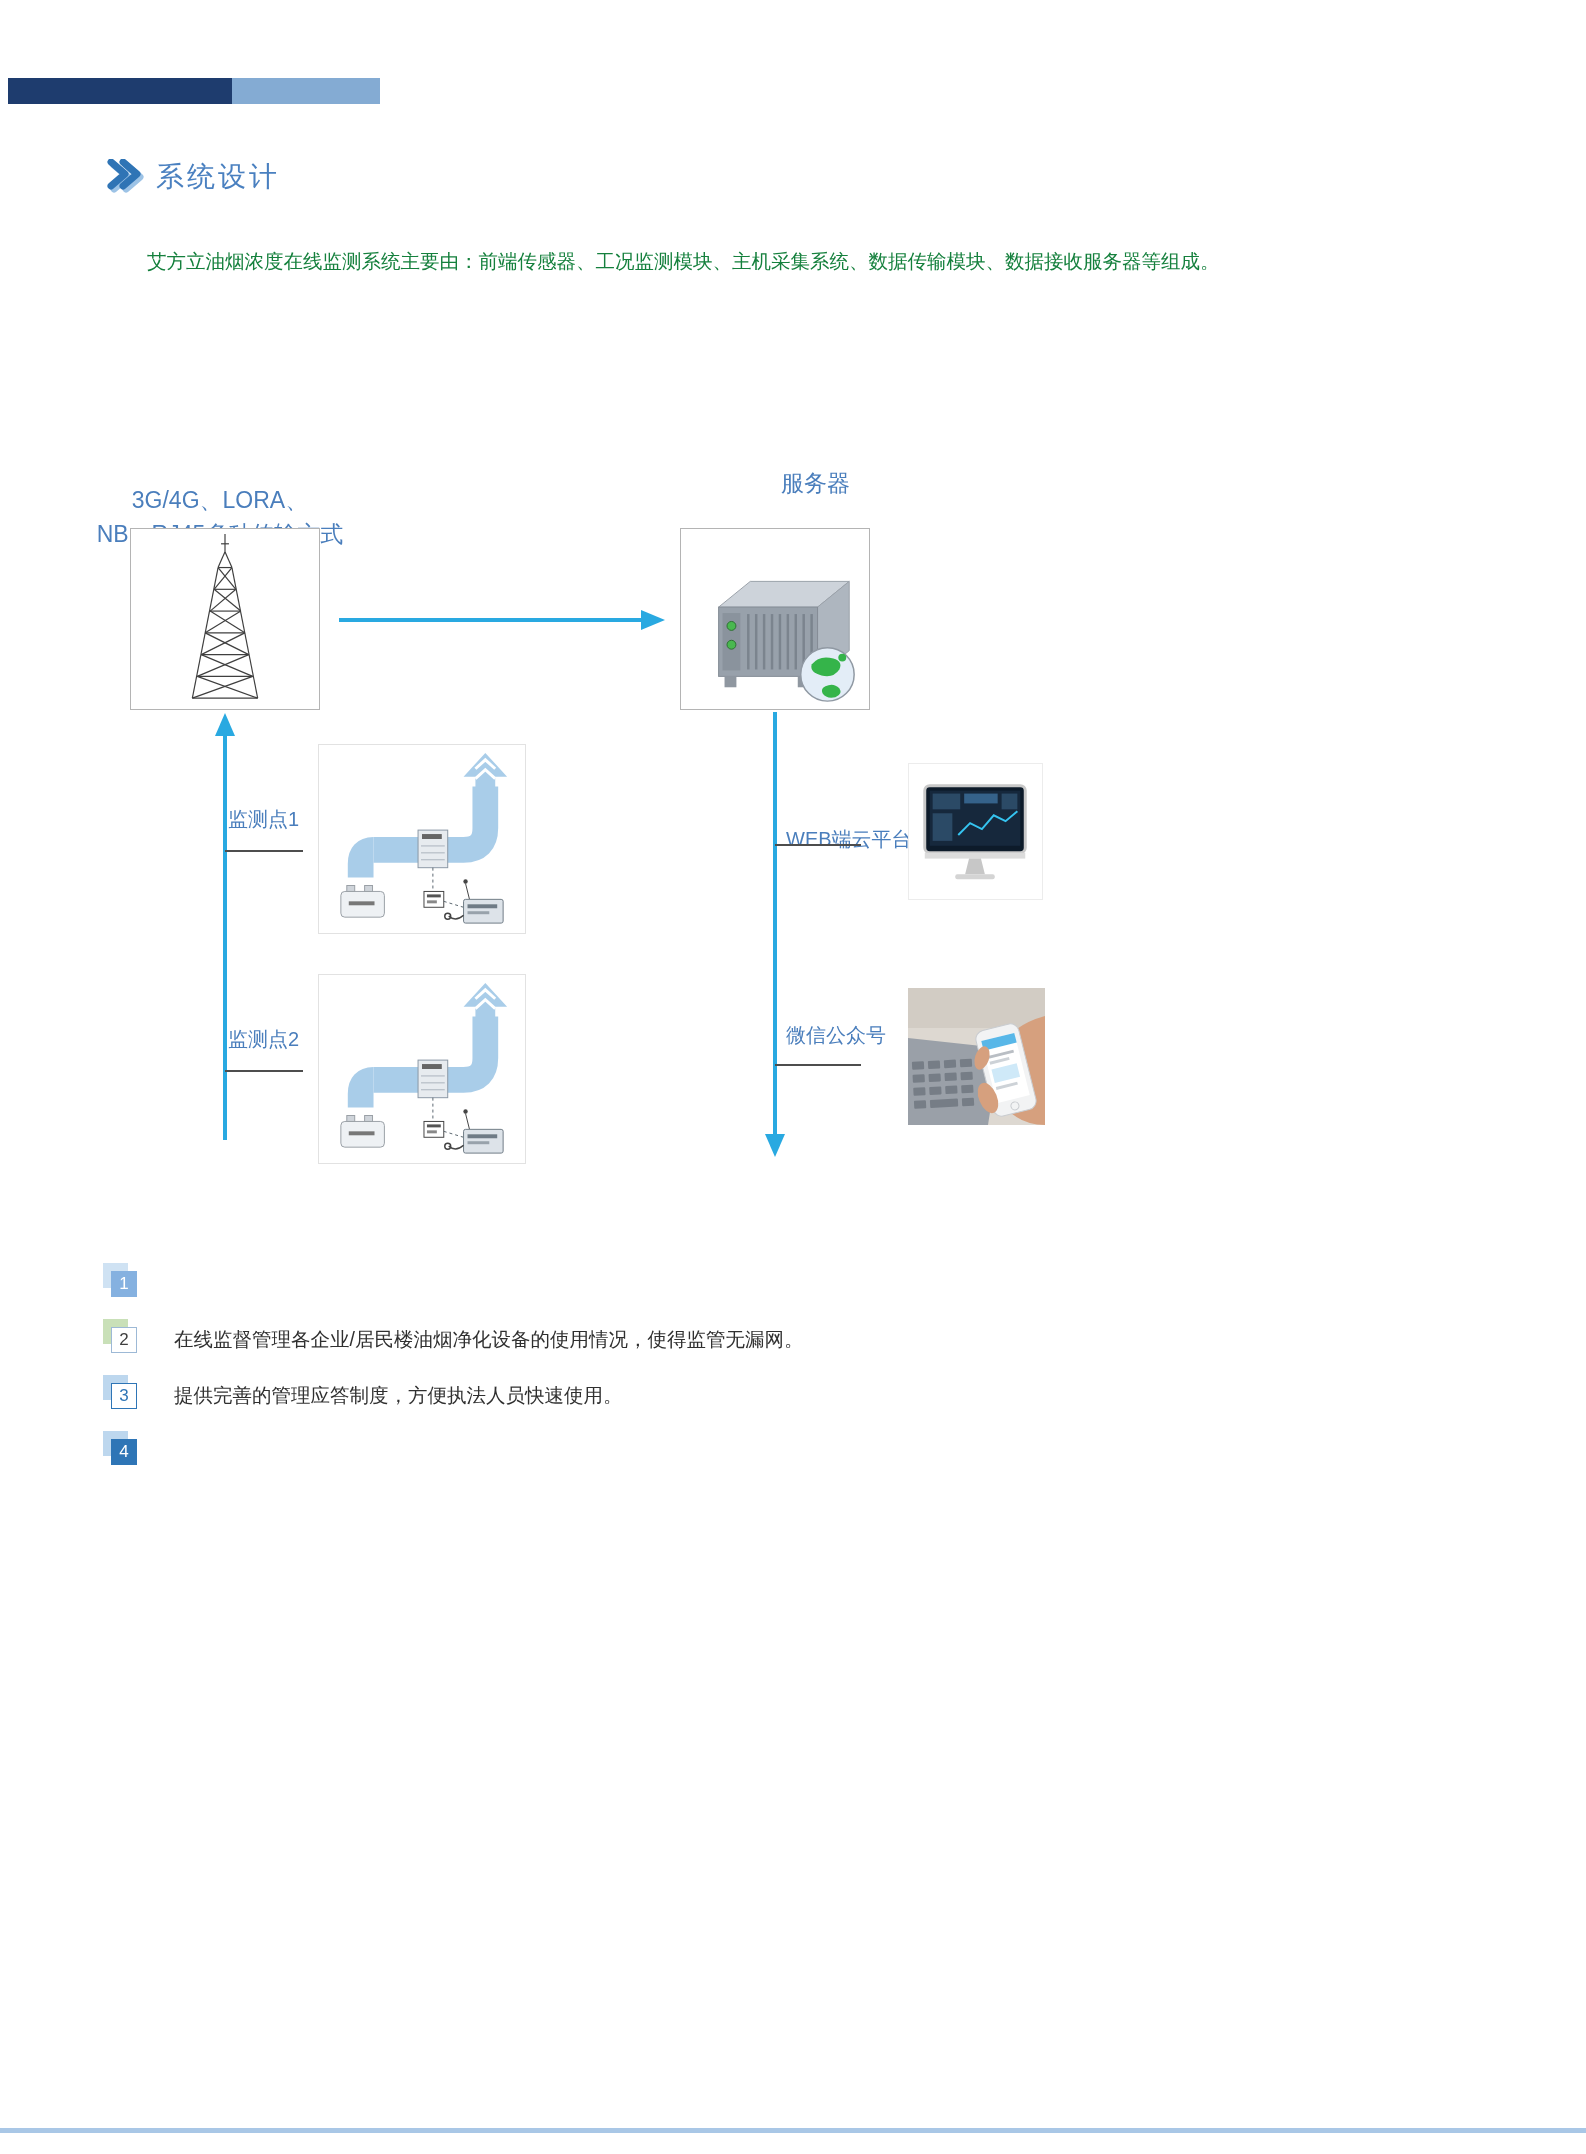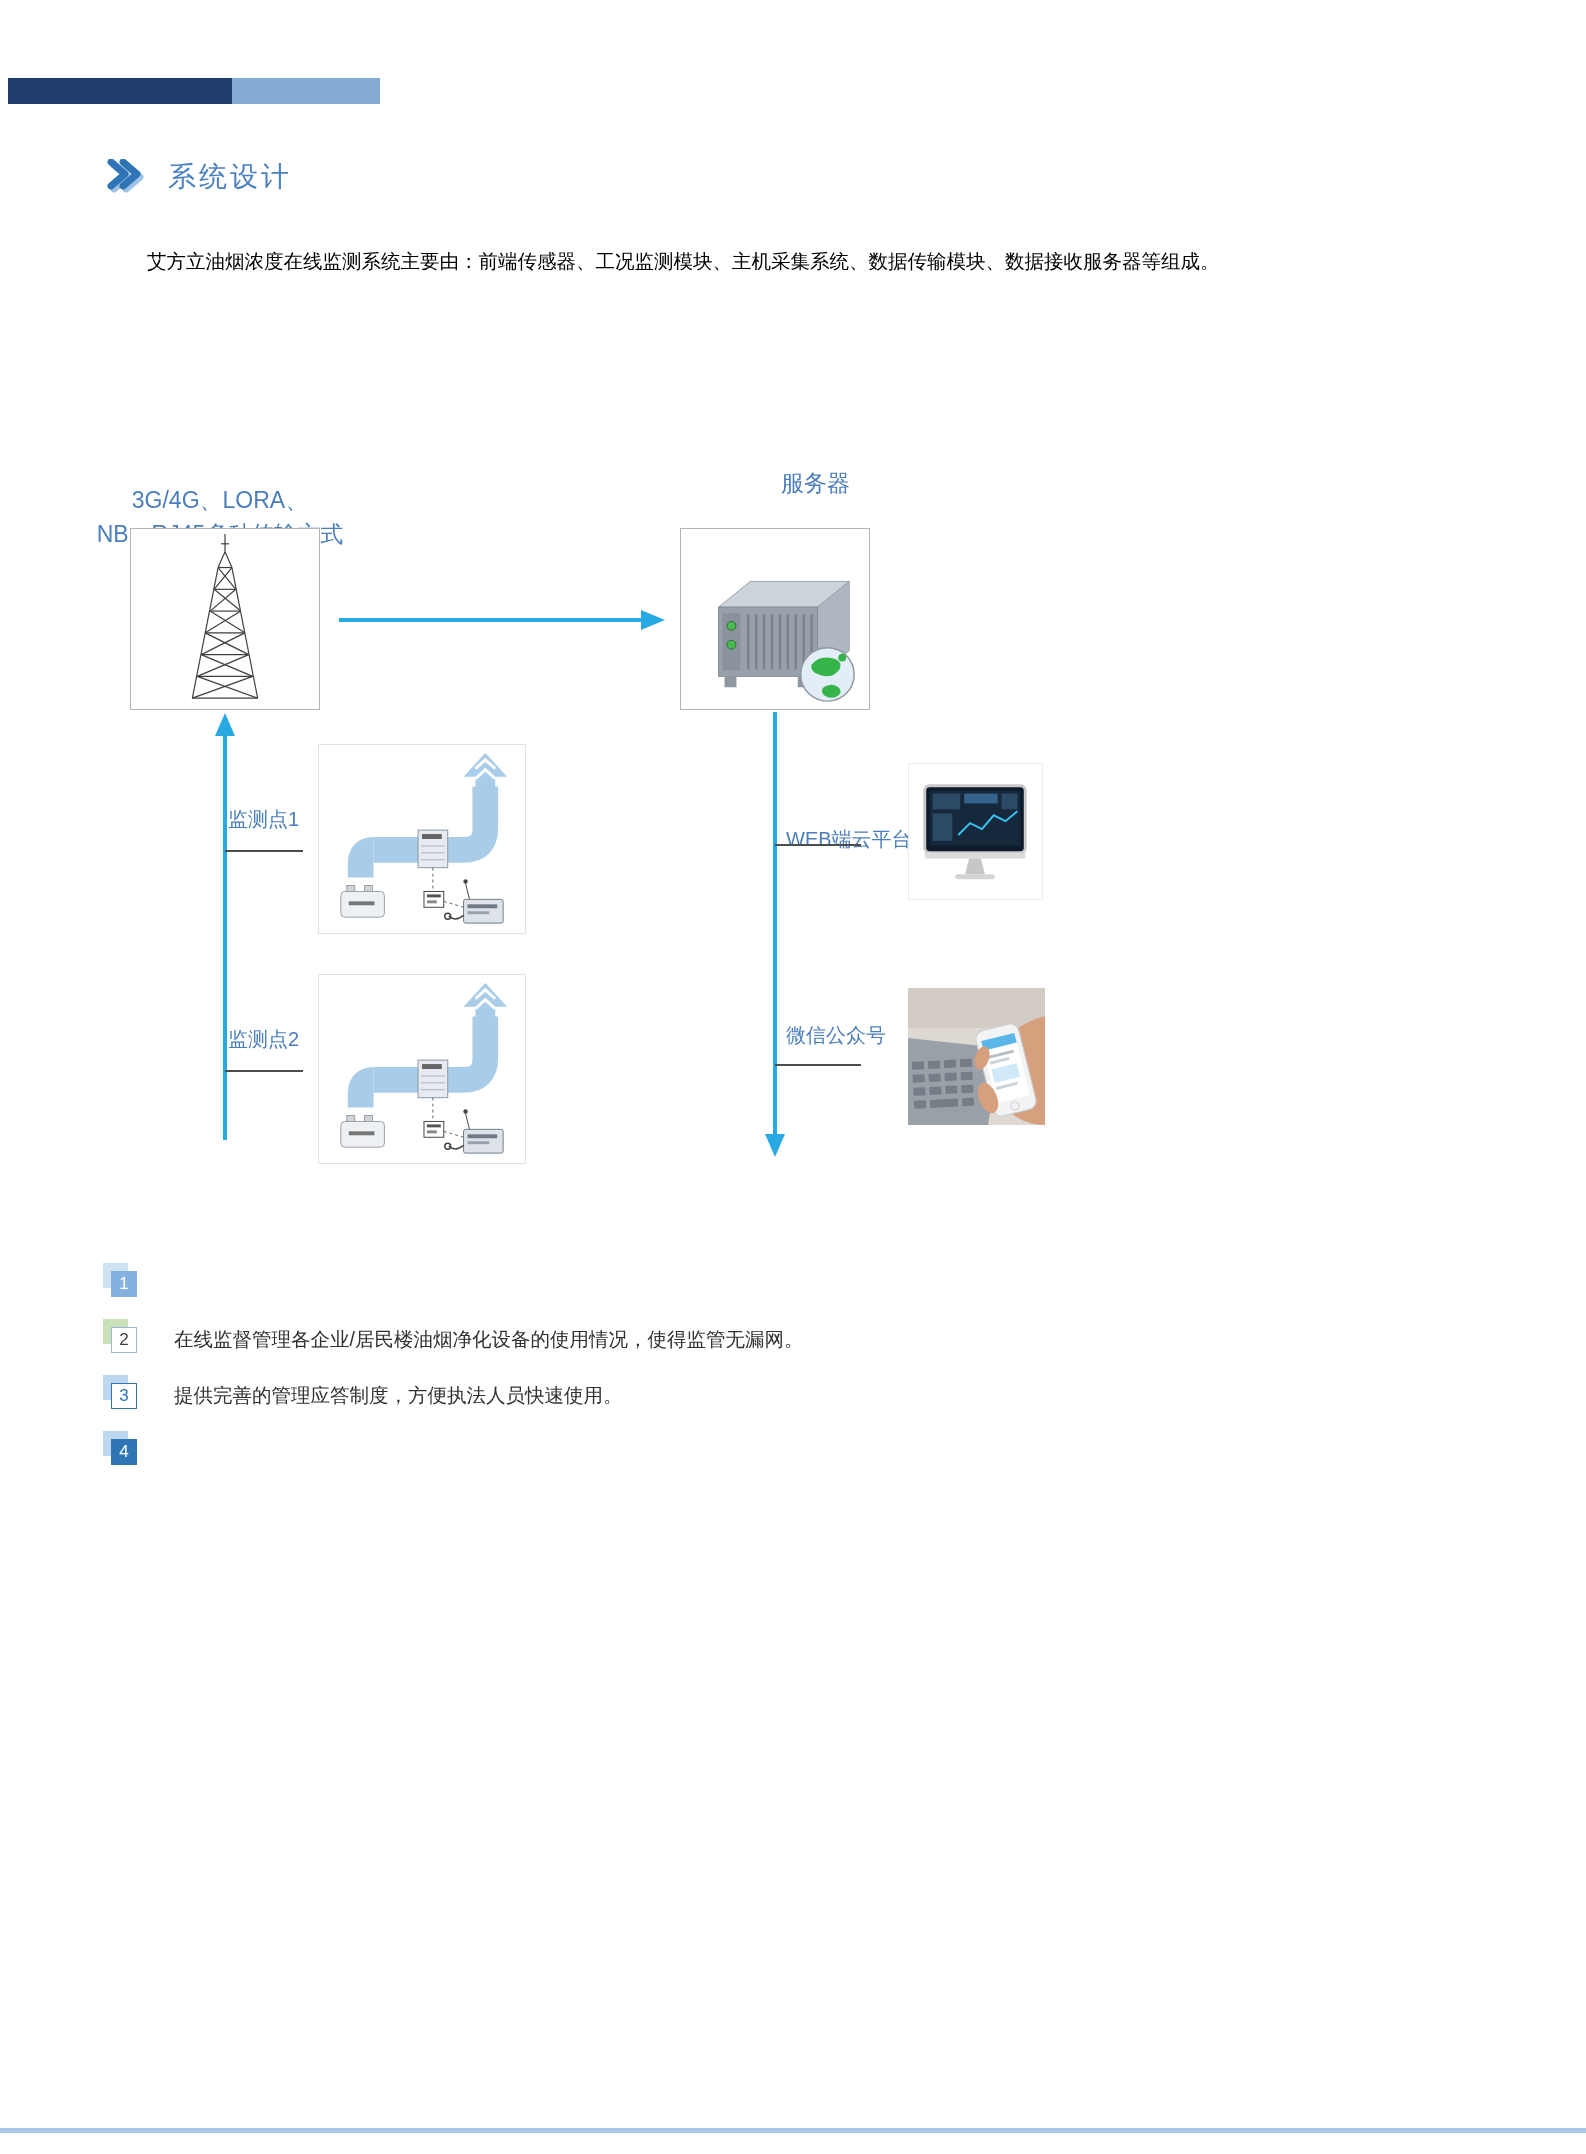--- a/index.html
+++ b/index.html
@@ -9,26 +9,26 @@
     font-family:"Liberation Sans","DejaVu Sans",sans-serif;
     color:#2e2e2e; overflow:hidden;
   }
   .abs { position:absolute; }
 
   
   .stripe-dark { left:8px; top:78px; width:224px; height:26px; background:#1e3c6e; }
   .stripe-light { left:232px; top:78px; width:148px; height:26px; background:#84abd3; }
 
   
-  .section-head { left:106px; top:158px; display:flex; align-items:center; gap:16px; }
+  .section-head { left:106px; top:158px; display:flex; align-items:center; gap:4px; }
   .section-title { font-size:28px; color:#4a80c0; letter-spacing:3px; font-weight:400; }
 
   
   .intro { left:108px; top:246px; width:1372px; font-size:19.5px; line-height:31px;
-           color:#000000; text-align:justify; }
+           color:#15803d; text-align:justify; }
   .intro p { text-indent:2em; }
 
   
   .blue-label { color:#4a7ebc; }
   .trans-label { left:90px; top:440px; width:260px; text-align:center; font-size:23px; line-height:34px;margin-top:43px; }
   .server-label { left:700px; top:468px; width:150px; text-align:right; font-size:23px; }
   .mp-label { font-size:20px; }
   .mp1-label { left:228px; top:806px; }
   .mp2-label { left:228px; top:1026px; }
   .out-label { font-size:20px; }

